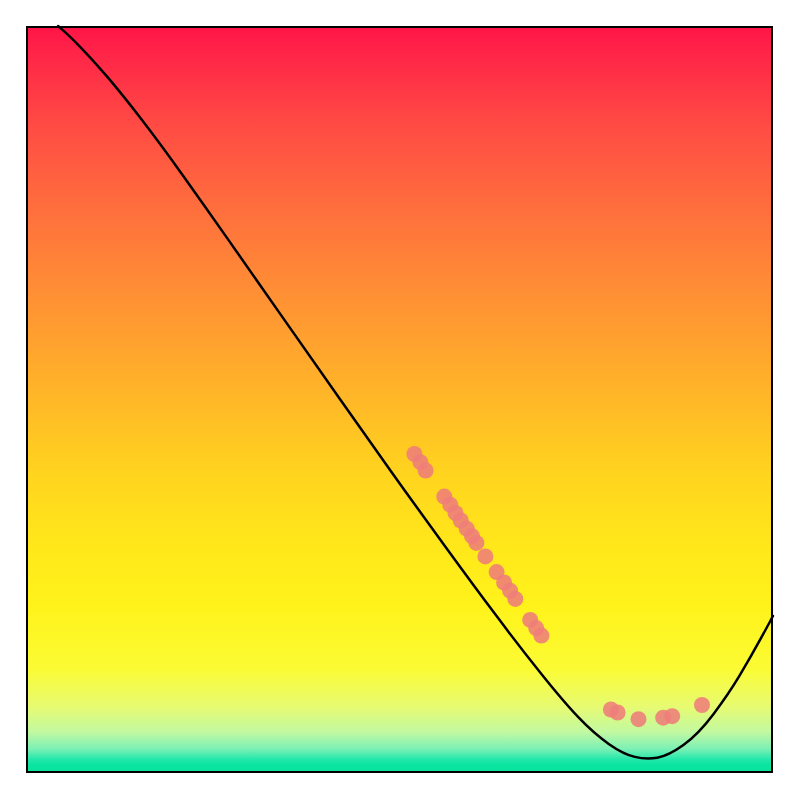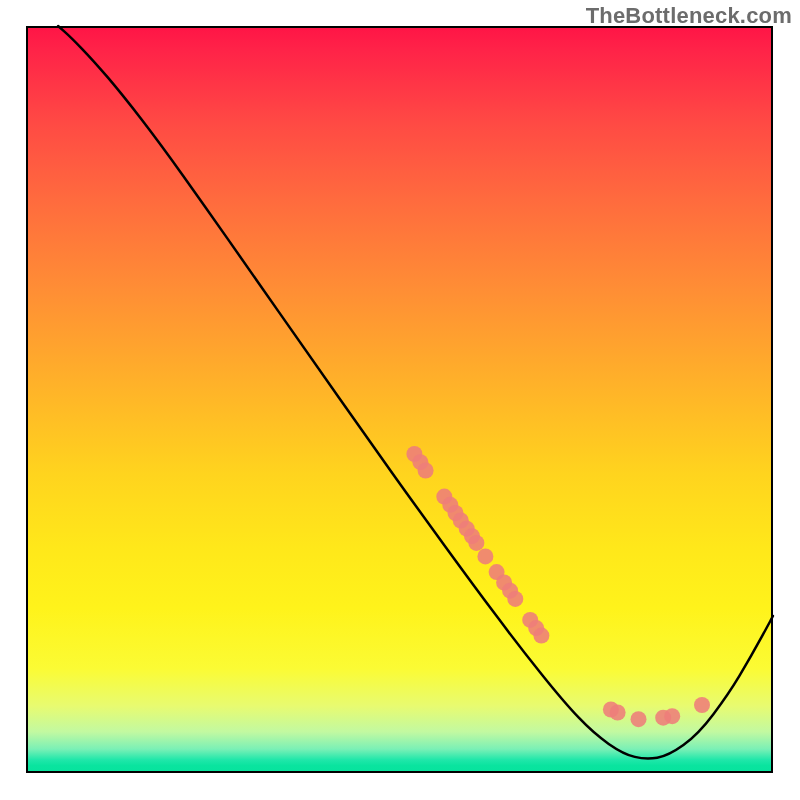--- a/index.html
+++ b/index.html
@@ -77,21 +77,20 @@
     font-weight: 600;
     color: #6c6c6c;
     letter-spacing: 0.2px;
   }
 </style>
 </head>
 <body>
 
 <div class="stage">
 
-  <div class="watermark">TheBottleneck.com</div>
 
   <div class="plot-area">
     <div class="gradient-bg"></div>
 
     <svg class="curve-svg" viewBox="0 0 747 747" preserveAspectRatio="none">
       <path class="curve-path" d="M 32.1 0.0 Q 32.1 0.0 38.5 5.6 Q 44.8 11.2 56.0 22.8 Q 67.2 34.4 82.2 51.9 Q 97.1 69.5 115.8 93.7 Q 134.5 118.0 156.9 149.4 Q 179.3 180.8 201.7 212.9 Q 224.1 245.0 254.0 287.6 Q 283.9 330.2 313.7 372.8 Q 343.6 415.3 366.0 446.7 Q 388.4 478.1 418.3 519.2 Q 448.2 560.3 470.6 590.1 Q 493.0 620.0 515.4 648.0 Q 537.8 676.0 552.8 691.7 Q 567.7 707.4 582.7 717.9 Q 597.6 728.3 608.8 730.9 Q 620.0 733.6 631.2 731.7 Q 642.4 729.8 657.4 719.0 Q 672.3 708.2 687.2 688.4 Q 702.2 668.6 713.4 649.9 Q 724.6 631.2 735.8 610.7 T 747.0 590.1"></path>
       <g id="dots-group">
           <circle cx="388.4" cy="428.0" r="8" class="dot"></circle>
           <circle cx="394.4" cy="436.2" r="8" class="dot"></circle>
           <circle cx="399.6" cy="444.5" r="8" class="dot"></circle>

